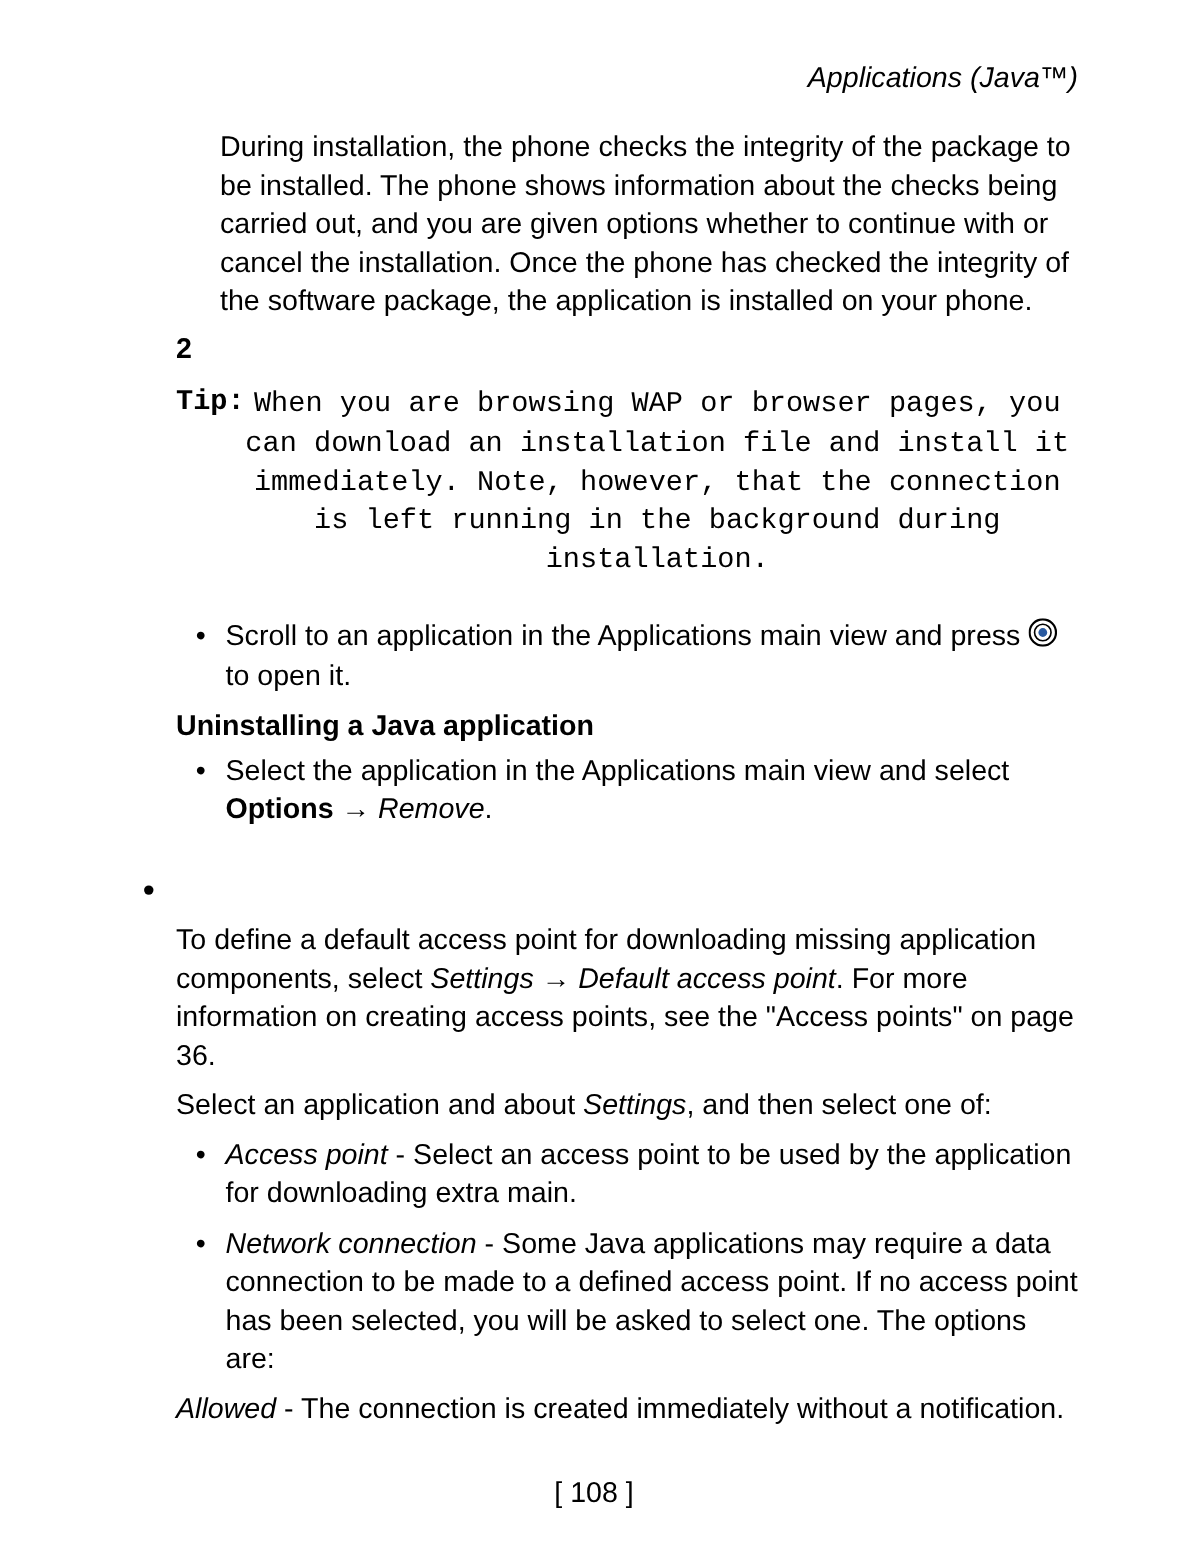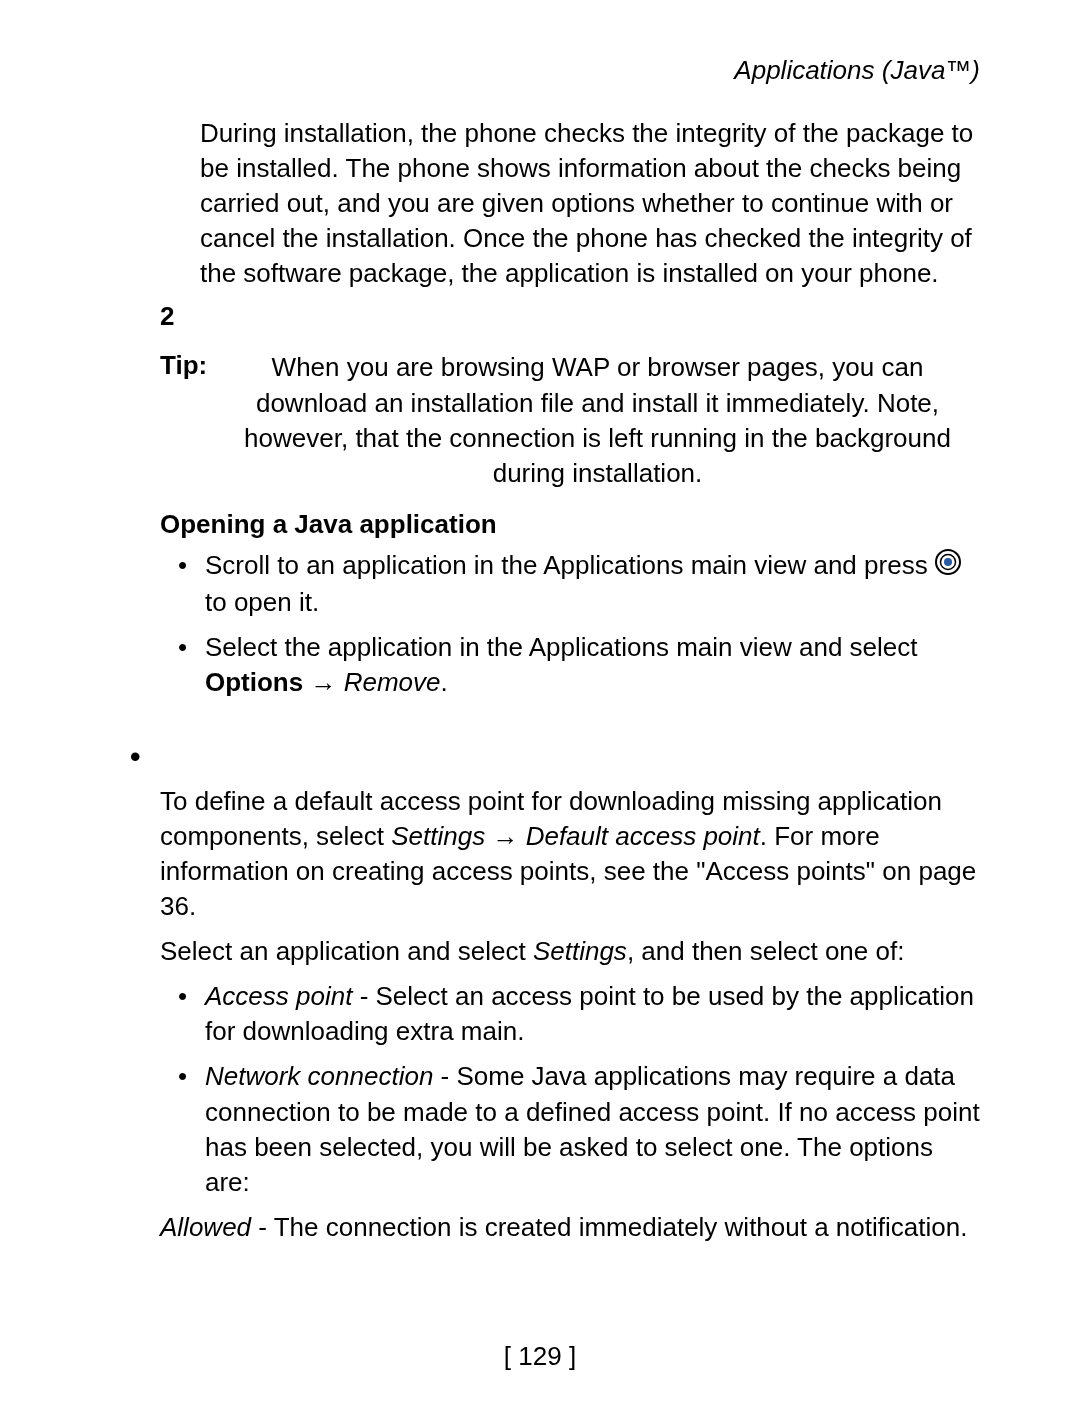--- a/index.html
+++ b/index.html
@@ -43,21 +43,22 @@
     flex-shrink: 0;
     font-weight: bold;
     font-size: 26px;
   }
   .numitem .body {
     flex: 1;
   }
   .tipitem {
     display: flex;
     margin-top: 18px;
-    margin-bottom: 18px;
+    margin-bottom: 34px;
+    font-family: Liberation Mono, monospace;
   }
   .tipitem .tiplabel {
     width: 55px;
     flex-shrink: 0;
     font-weight: bold;
     font-size: 26px;
   }
   .tipitem .body {
     flex: 1;
     text-align: center;
@@ -133,53 +134,53 @@
     </div>
   </div>
 
   <div class="tipitem">
     <div class="tiplabel">Tip:</div>
     <div class="body">
       <p>When you are browsing WAP or browser pages, you can download an installation file and install it immediately. Note, however, that the connection is left running in the background during installation.</p>
     </div>
   </div>
 
-  <div class="subhead">Opening a Java application</div>
   <div class="bulitem">
     <div class="bullet">•</div>
     <div class="body">
       <p>
         <span>Scroll to an application in the Applications main view and press </span><span class="sel-icon"><svg width="26" height="26" viewBox="0 0 26 26">
               <circle cx="13" cy="13" r="12" fill="none" stroke="#000" stroke-width="2"></circle>
               <circle cx="13" cy="13" r="7.5" fill="none" stroke="#000" stroke-width="1.5"></circle>
               <circle cx="13" cy="13" r="4" fill="#2a5aa0"></circle>
             </svg></span><span> to open it.</span>
       </p>
     </div>
   </div>
 
+  <div class="subhead">Uninstalling a Java application</div>
   <div class="bulitem">
     <div class="bullet">•</div>
     <div class="body">
       <p>
         <span>Select the application in the Applications main view and select </span><span class="bold">Options</span><span> → </span><span class="italic">Remove</span><span>.</span>
       </p>
     </div>
   </div>
 
   <div class="section-title-row">
     <span class="big-bullet">•</span>
   </div>
 
   <p class="block">
     <span>To define a default access point for downloading missing application components, select </span><span class="italic">Settings</span><span> → </span><span class="italic">Default access point</span><span>. For more information on creating access points, see the "Access points" on page 36.</span>
   </p>
 
   <p class="block">
-    <span>Select an application and select </span><span class="italic">Settings</span><span>, and then select one of:</span>
+    <span>Select an application and about </span><span class="italic">Settings</span><span>, and then select one of:</span>
   </p>
 
   <div class="bulitem">
     <div class="bullet">•</div>
     <div class="body">
       <p>
         <span class="italic">Access point</span><span> - Select an access point to be used by the application for downloading extra main.</span>
       </p>
     </div>
   </div>
@@ -190,14 +191,14 @@
       <p>
         <span class="italic">Network connection</span><span> - Some Java applications may require a data connection to be made to a defined access point. If no access point has been selected, you will be asked to select one. The options are:</span>
       </p>
     </div>
   </div>
 
   <p class="suboption">
     <span class="italic">Allowed</span><span> - The connection is created immediately without a notification.</span>
   </p>
 
-  <div class="footer">[ 129 ]</div>
+  <div class="footer">[ 108 ]</div>
 </div>
 
 </body></html>

